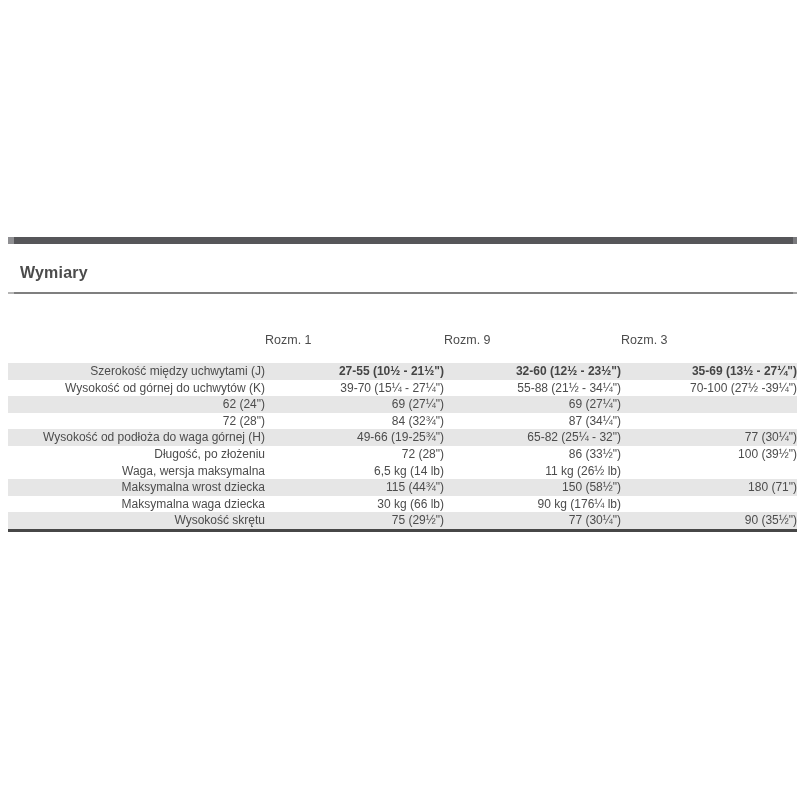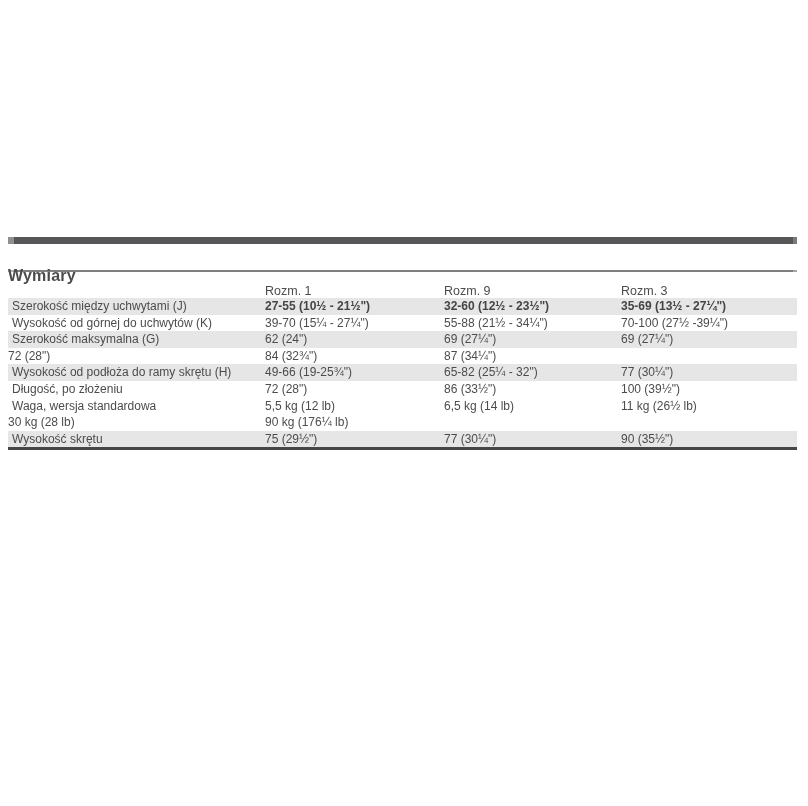--- a/index.html
+++ b/index.html
@@ -21,22 +21,22 @@
     width: 789px;
   }
   .accent-bar {
     height: 7px;
     background: linear-gradient(to right,
       #8f8f92 0px, #8f8f92 6px,
       #565659 6px, #565659 calc(100% - 4px),
       #7a7a7d calc(100% - 4px), #7a7a7d 100%);
   }
   .section-title {
-    margin: 0;
-    padding-top: 22px;
+    margin: 12px;
+    padding-top: 7px;
     height: 24px;
     font-size: 16px;
     line-height: 20px;
     font-weight: bold;
     color: #4c4c4c;
     letter-spacing: 0.2px;
   }
   .section-rule {
     margin-top: 2px;
     height: 2px;
@@ -44,27 +44,29 @@
       #b5b5b5 0px, #b5b5b5 6px,
       #7f7f7f 6px, #7f7f7f calc(100% - 4px),
       #a5a5a5 calc(100% - 4px), #a5a5a5 100%);
   }
   .grid-row {
     display: grid;
     grid-template-columns: 257px 179px 177px 1fr;
     align-items: center;
   }
   .col-headers {
-    margin-top: 12px;
+    margin-top: 39px;
     height: 14px;
     font-size: 12.5px;
     color: #4c4c4c;
   }
   .dim-table {
+    margin-top: 16px;
     border-bottom: 3px solid #474747;
+    text-align: right;
   }
   .dim-row {
     height: 16.6px;
     font-size: 12px;
     line-height: 16.6px;
     white-space: nowrap;
   }
   .dim-row.striped { background: #e6e6e6; }
   .dim-row .label { padding-left: 4px; }
   .dim-row.emphasized .val { font-weight: bold; color: #454545; }
@@ -99,57 +101,62 @@
       </div>
 
       <div class="grid-row dim-row">
         <span class="cell label">Wysokość od górnej do uchwytów (K)</span>
         <span class="cell val">39-70 (15¼ - 27¼")</span>
         <span class="cell val">55-88 (21½ - 34¼")</span>
         <span class="cell val">70-100 (27½ -39¼")</span>
       </div>
 
       <div class="grid-row dim-row striped">
-        <span class="cell label">Szerokość maksymalna (G)</span>
         <span class="cell val">62 (24")</span>
         <span class="cell val">69 (27¼")</span>
         <span class="cell val">69 (27¼")</span>
       </div>
 
       <div class="grid-row dim-row">
         <span class="cell val">72 (28")</span>
         <span class="cell val">84 (32¾")</span>
         <span class="cell val">87 (34¼")</span>
       </div>
 
       <div class="grid-row dim-row striped">
-        <span class="cell label">Wysokość od podłoża do ramy skrętu (H)</span>
+        <span class="cell label">Wysokość od podłoża do waga górnej (H)</span>
         <span class="cell val">49-66 (19-25¾")</span>
         <span class="cell val">65-82 (25¼ - 32")</span>
         <span class="cell val">77 (30¼")</span>
       </div>
 
       <div class="grid-row dim-row">
         <span class="cell label">Długość, po złożeniu</span>
         <span class="cell val">72 (28")</span>
         <span class="cell val">86 (33½")</span>
         <span class="cell val">100 (39½")</span>
       </div>
 
 
       <div class="grid-row dim-row">
-        <span class="cell label">Waga, wersja standardowa</span>
-        <span class="cell val">5,5 kg (12 lb)</span>
+        <span class="cell label">Waga, wersja maksymalna</span>
         <span class="cell val">6,5 kg (14 lb)</span>
         <span class="cell val">11 kg (26½ lb)</span>
       </div>
 
+      <div class="grid-row dim-row striped">
+        <span class="cell label">Maksymalna wrost dziecka</span>
+        <span class="cell val">115 (44¾")</span>
+        <span class="cell val">150 (58½")</span>
+        <span class="cell val">180 (71")</span>
+      </div>
 
       <div class="grid-row dim-row">
-        <span class="cell val">30 kg (28 lb)</span>
+        <span class="cell label">Maksymalna waga dziecka</span>
+        <span class="cell val">30 kg (66 lb)</span>
         <span class="cell val">90 kg (176¼ lb)</span>
       </div>
 
       <div class="grid-row dim-row striped">
         <span class="cell label">Wysokość skrętu</span>
         <span class="cell val">75 (29½")</span>
         <span class="cell val">77 (30¼")</span>
         <span class="cell val">90 (35½")</span>
       </div>
 

